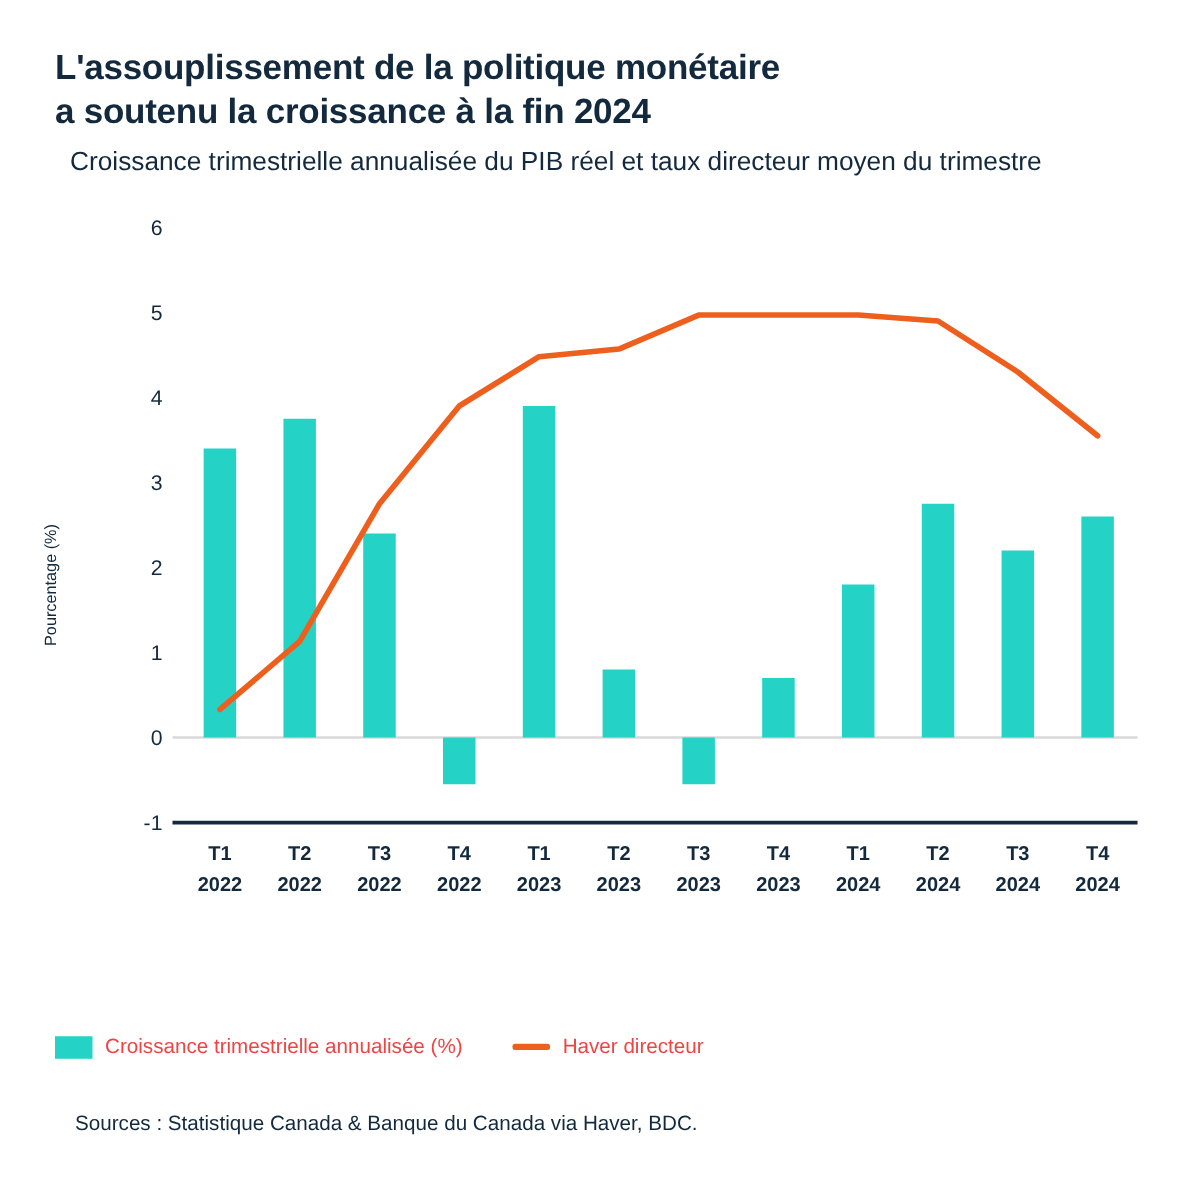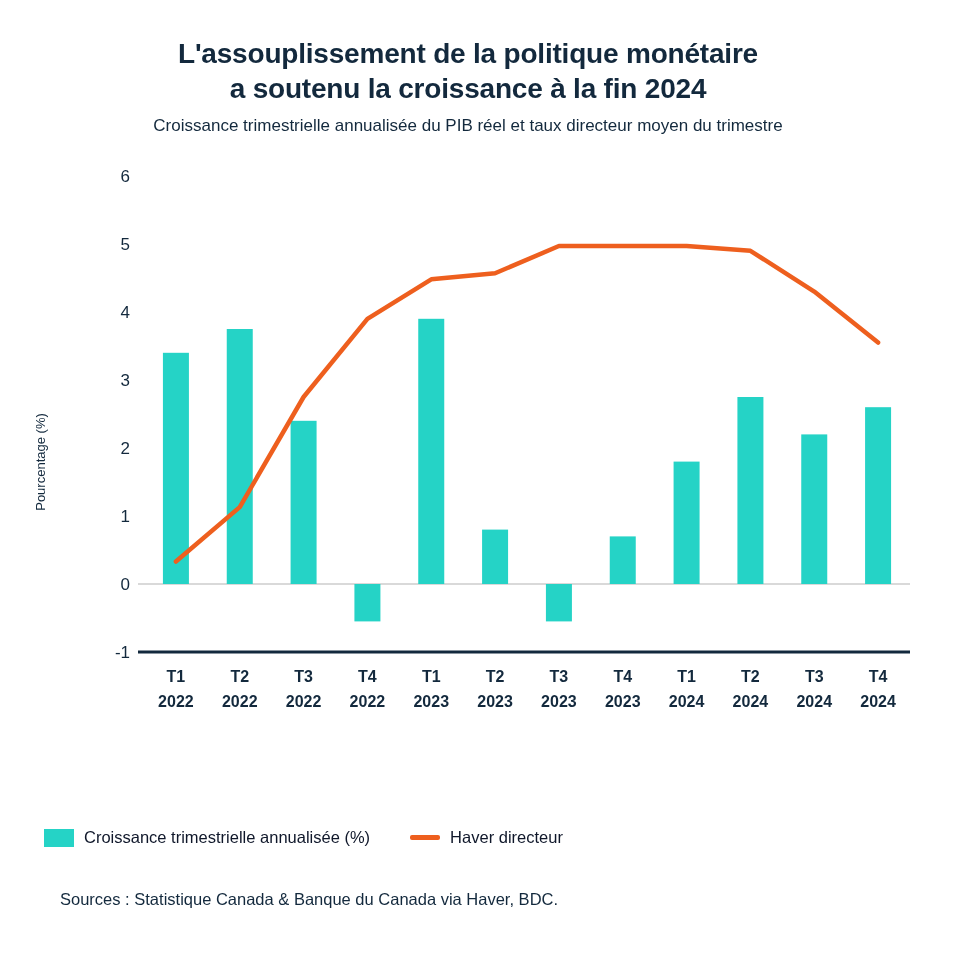--- a/index.html
+++ b/index.html
@@ -13,35 +13,34 @@
     font-family: "Liberation Sans", sans-serif;
     color: #1b3a4b;
     overflow: hidden;
   }
   .page {
     position: relative;
     width: 960px;
     height: 960px;
     box-sizing: border-box;
     padding: 36px 68px 0 44px;
-    text-align: center;
   }
   .title {
     font-size: 28px;
     line-height: 1.25;
     font-weight: bold;
     color: #13293d;
     letter-spacing: -0.2px;
     margin: 0 0 10px 0;
     white-space: pre-line;
   }
   .subtitle {
-    font-size: 17px;
+    font-size: 21px;
     color: #13293d;
-    margin: 0;
+    margin: 12px;
     font-weight: normal;
   }
   .chart-area {
     position: relative;
     margin-top: 26px;
     width: 872px;
     height: 600px;
   }
   .ylabel {
     position: absolute;
@@ -73,21 +72,21 @@
     font-weight: bold;
   }
   .legend {
     position: absolute;
     left: 44px;
     top: 828px;
     display: flex;
     align-items: center;
     gap: 14px;
     font-size: 16.5px;
-    color: #0f172a;
+    color: #ef4444;
   }
   .legend-item {
     display: flex;
     align-items: center;
     gap: 10px;
     margin-right: 26px;
   }
   .legend-swatch-bar {
     width: 30px;
     height: 18px;

